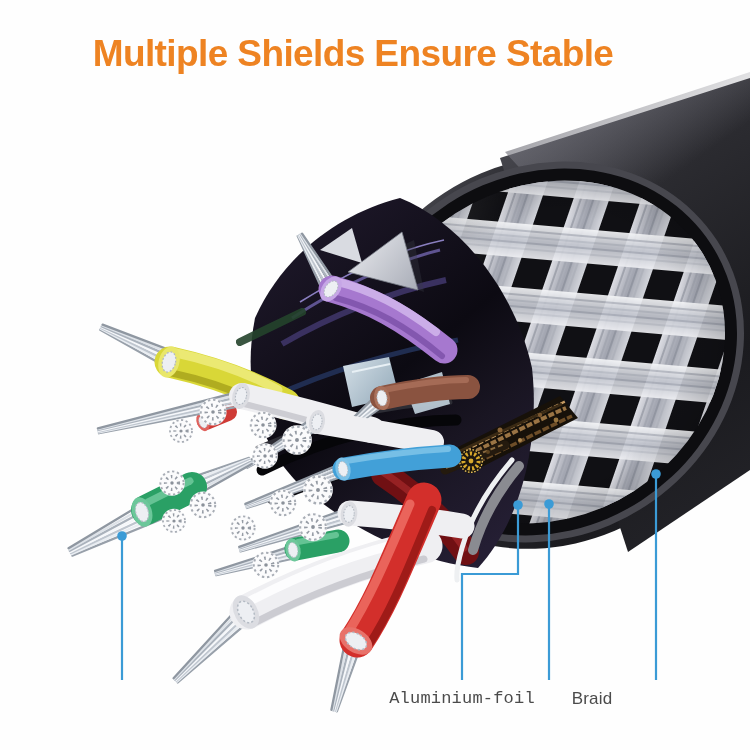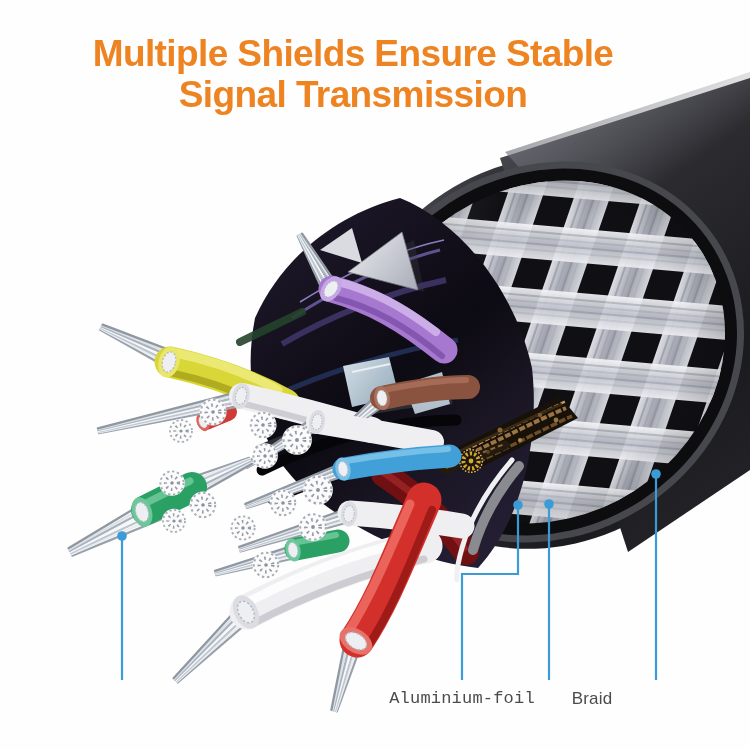--- a/index.html
+++ b/index.html
@@ -294,19 +294,18 @@
       </g>
       <g>
         <circle cx="656" cy="474" r="4.8" stroke="none"></circle>
         <line x1="656" y1="478" x2="656" y2="680"></line>
       </g>
     </g>
   </svg>
 
   <div class="title">
     <div>Multiple Shields Ensure Stable</div>
-    <div>Signal Transmission</div>
   </div>
 
   <div class="lbl lbl-foil">Aluminium-foil</div>
   <div class="lbl lbl-braid">Braid</div>
 
 </div>
 
 </body></html>

